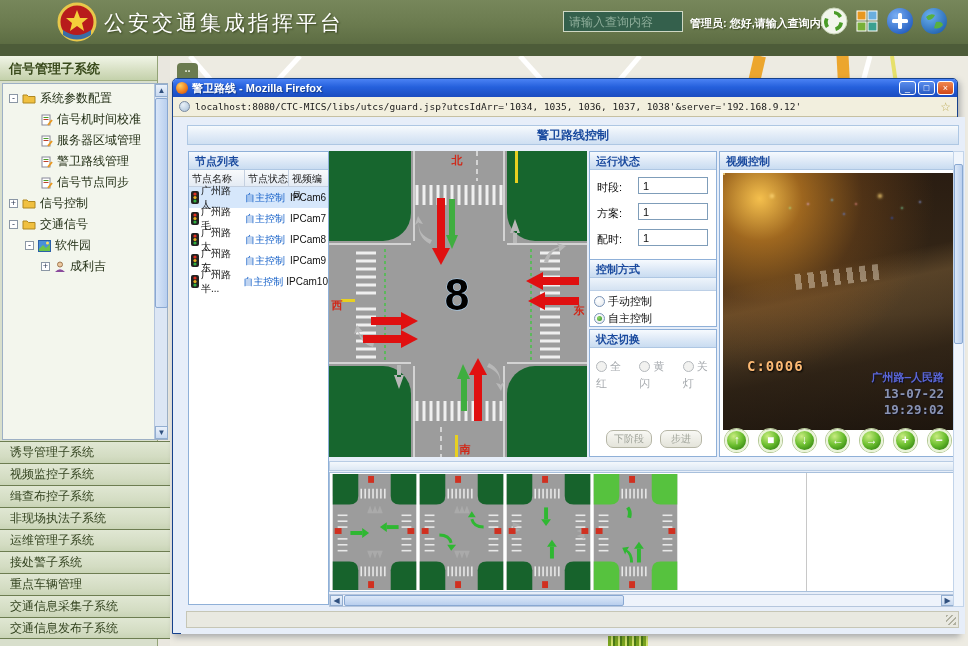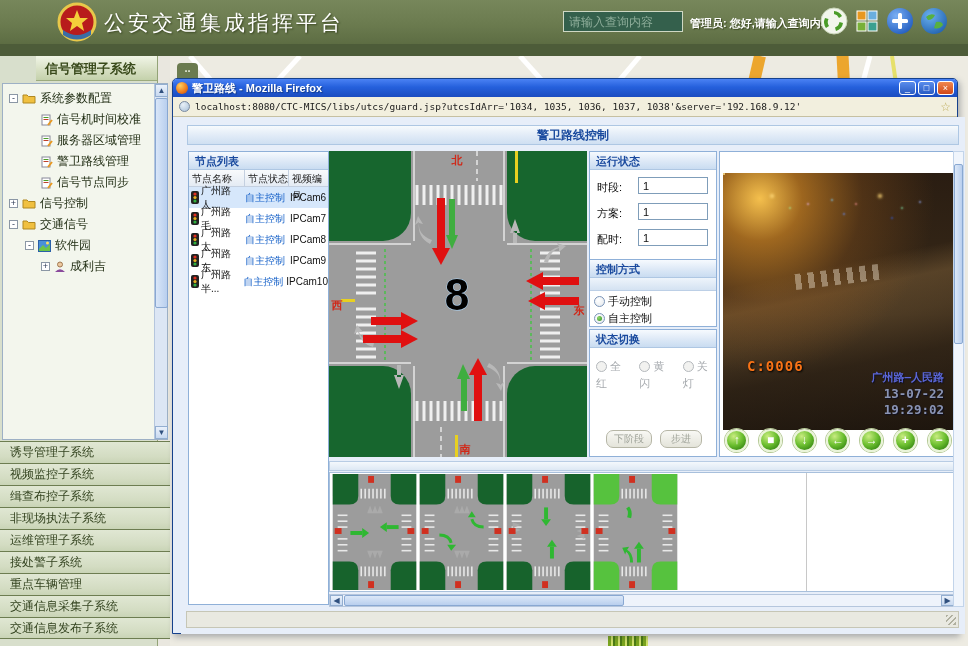--- a/index.html
+++ b/index.html
@@ -24,21 +24,21 @@
   
   .map { position:absolute; left:170px; top:56px; width:798px; height:590px; background:#edebe2; z-index:1; }
   .map svg { position:absolute; left:0; top:0; }
   .map-barcode { position:absolute; left:438px; top:580px; width:40px; height:10px;
     background:repeating-linear-gradient(90deg,#7aa41e 0 3px,#cfe06a 3px 5px,#4c7c14 5px 7px); }
   .collapse-tab { position:absolute; left:177px; top:63px; width:21px; height:15px; background:#6b7b4f;
     border-radius:4px 4px 0 0; color:#e8eedd; text-align:center; line-height:11px; font-weight:bold; z-index:35; cursor:pointer; }
 
   
   .sidebar { position:absolute; left:0; top:56px; width:158px; height:590px; background:#d8dfcc;
-    border-right:1px solid #93a377; z-index:20;padding-left:36px; }
+    border-right:1px solid #93a377; z-index:20; }
   .sb-title { height:25px; background:linear-gradient(180deg,#f1f5e7 0%,#d6dfc2 60%,#c4d1ab 100%);
     border-bottom:1px solid #9cab7e; color:#394a1b; font-size:13px; font-weight:bold; line-height:25px; padding-left:9px; }
   .tree-panel { position:absolute; left:2px; top:27px; width:166px; height:357px; background:#f3f6ed;
     border:1px solid #9db0c5; }
   .tree-rows { position:absolute; left:2px; top:4px; right:14px; }
   .trow { display:flex; align-items:center; height:21px; gap:4px; cursor:pointer; white-space:nowrap; }
   .trow span.lbl { font-size:12px; color:#1d2a10; }
   .ind1{padding-left:4px;} .ind2{padding-left:20px;} .ind3{padding-left:36px;}
   .expander { width:9px; height:9px; background:#fff; border:1px solid #8b97a5; color:#33405a;
     font-size:9px; line-height:7px; text-align:center; flex:0 0 9px; }
@@ -117,21 +117,21 @@
     background:
       radial-gradient(circle at 16% 10%, rgba(255,200,80,.95) 0%, rgba(250,160,40,.55) 14%, rgba(160,95,30,.3) 34%, rgba(0,0,0,0) 58%),
       linear-gradient(168deg, rgba(0,0,0,0) 38%, rgba(130,100,60,.45) 47%, rgba(100,78,48,.42) 58%, rgba(45,34,22,.55) 72%, rgba(25,18,12,.6) 100%),
       linear-gradient(180deg,#2a1d12 0%,#332516 35%,#3d2d1b 55%,#241a10 100%); }
   .vlights { position:absolute; left:0; top:0; width:2px; height:2px; border-radius:50%; background:#ffe390;
     box-shadow: 48px 22px 3px 1px #ffd978, 84px 30px 2px 0 #e8b0e0, 108px 26px 2px 0 #80c8f0,
       132px 30px 2px 0 #f09090, 156px 22px 3px 1px #ffd978, 178px 34px 2px 0 #80e0a8,
       196px 28px 2px 0 #90a8f0, 66px 34px 2px 0 #a8e890, 120px 40px 2px 0 #6888e8, 168px 44px 2px 0 #3858c8; }
   .vzebra { position:absolute; left:72px; top:96px; width:84px; height:16px; transform:rotate(-7deg); opacity:.45;
     background:repeating-linear-gradient(90deg,#e8dcc8 0 6px,transparent 6px 13px); }
-  .vcam { position:absolute; left:24px; bottom:56px; color:#f97316; font-size:14px; font-weight:bold;
+  .vcam { position:absolute; left:24px; bottom:56px; color:#fdba74; font-size:14px; font-weight:bold;
     letter-spacing:1px; text-shadow:1px 1px 2px #000; font-family:"DejaVu Sans Mono",monospace;margin-top:20px; }
   .vmeta { position:absolute; right:9px; bottom:12px; text-align:right; line-height:1.3;
     font-family:"DejaVu Sans Mono",monospace; }
   .vloc { color:#5a66d8; font-size:11px; font-weight:bold; text-shadow:1px 1px 1px #101020; }
   .vdt { color:#8a94b4; font-size:12.5px; font-weight:bold; text-shadow:1px 1px 1px #101020; }
   .vbtns { position:absolute; left:0px; bottom:4px; width:236px; display:flex; justify-content:space-around; }
   .vbtn { width:23px; height:23px; border-radius:50%; cursor:pointer;
     background:radial-gradient(circle at 35% 28%,#c8ec80,#6cbf30 48%,#3f9018 78%,#2f7010);
     border:2px solid #eaf4d8; box-shadow:0 0 0 1px #b5c996; color:#fff; font-weight:bold; font-size:12px;
     line-height:19px; text-align:center; }
@@ -561,20 +561,21 @@
         <div style="position:absolute;left:6px;top:28px;display:flex;gap:10px">
           <span class="ropt dis"><span class="radio dis"></span> <span>全红</span></span>
           <span class="ropt dis"><span class="radio dis"></span> <span>黄闪</span></span>
           <span class="ropt dis"><span class="radio dis"></span> <span>关灯</span></span>
         </div>
         <div class="gbtn" style="left:16px;top:100px;width:46px">下阶段</div>
         <div class="gbtn" style="left:70px;top:100px;width:42px">步进</div>
       </div>
 
       <div class="panel" style="left:538px;top:34px;width:238px;height:306px">
+        <div class="phdr">视频控制</div>
         <div class="video-area">
           <div class="vscene"></div>
           <div class="vlights"></div>
           <div class="vzebra"></div>
           <div class="vcam">C:0006</div>
           <div class="vmeta">
             <div class="vloc">广州路—人民路</div>
             <div class="vdt">13-07-22</div>
             <div class="vdt">19:29:02</div>
           </div>

